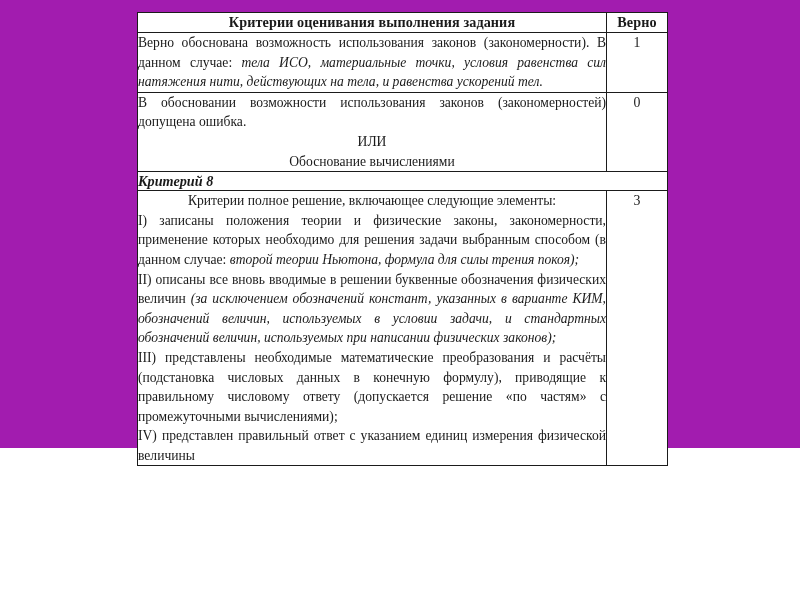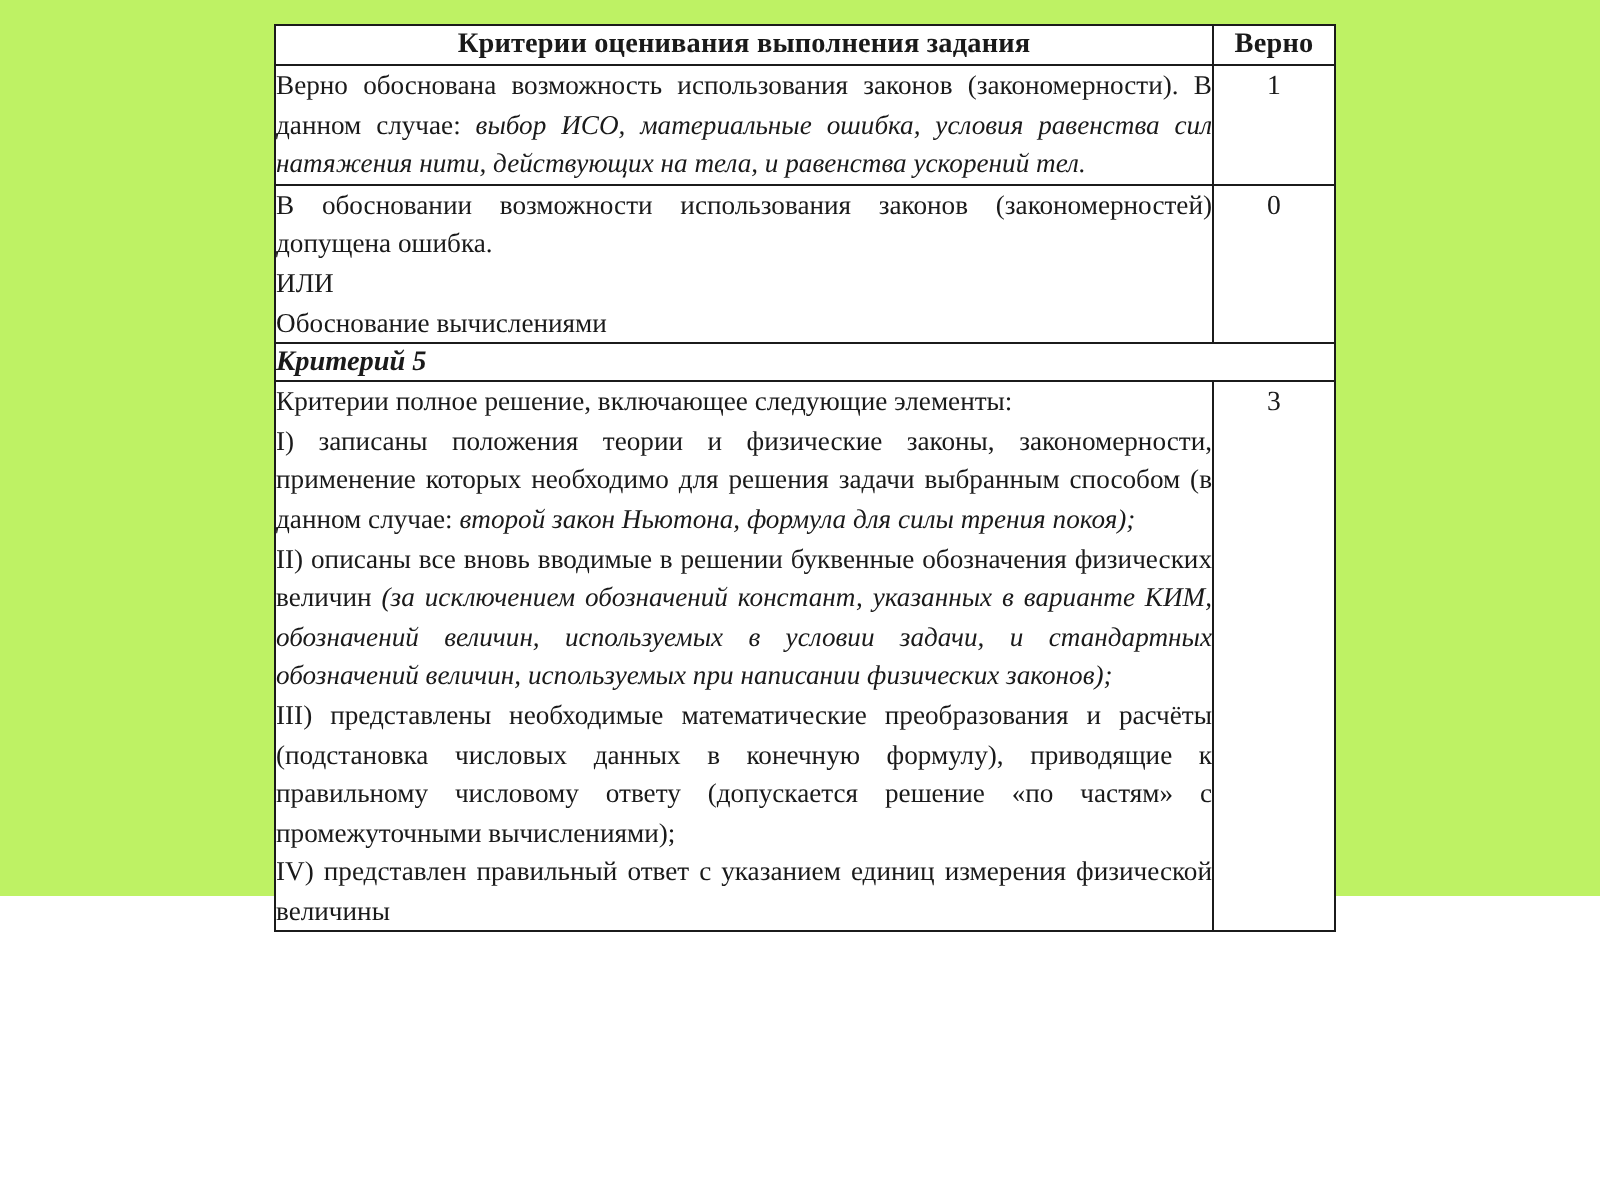--- a/index.html
+++ b/index.html
@@ -15,21 +15,21 @@
     color: #1a1a1a;
     position: relative;
   }
 
   #page {
     position: absolute;
     left: 0;
     top: 0;
     width: 800px;
     height: 448px;
-    background: #bef264;
+    background: #a21caf;
   }
 
   
   #criteria-table {
     position: absolute;
     left: 137px;
     top: 12px;
     width: 530px;
     border-collapse: collapse;
     table-layout: fixed;
@@ -73,21 +73,21 @@
     text-align: justify;
     text-justify: inter-word;
     hyphens: none;
   }
   .body-cell p {
     margin: 0;
     text-align: justify;
     text-justify: inter-word;
   }
   .body-cell p.nojust {
-    text-align: left;
+    text-align: center;
   }
   .body-cell .it {
     font-style: italic;
   }
 
   
   .score-cell {
     text-align: center;
     font-size: 13.8px;
     line-height: 19.6px;
@@ -107,42 +107,42 @@
     <tbody>
 
       <tr>
         <th class="hdr-cell">Критерии оценивания выполнения задания</th>
         <th class="hdr-cell">Верно</th>
       </tr>
 
 
       <tr>
         <td class="body-cell">
-          <p><span>Верно обоснована возможность использования законов (закономерности). В данном случае: </span><span class="it">выбор ИСО, материальные ошибка, условия равенства сил натяжения нити, действующих на тела, и равенства ускорений тел.</span></p>
+          <p><span>Верно обоснована возможность использования законов (закономерности). В данном случае: </span><span class="it">тела ИСО, материальные точки, условия равенства сил натяжения нити, действующих на тела, и равенства ускорений тел.</span></p>
         </td>
         <td class="score-cell">1</td>
       </tr>
 
       <tr>
         <td class="body-cell">
           <p><span>В обосновании возможности использования законов (закономерностей) допущена ошибка.</span></p>
           <p class="nojust"><span>ИЛИ</span></p>
           <p class="nojust"><span>Обоснование вычислениями</span></p>
         </td>
         <td class="score-cell">0</td>
       </tr>
 
       <tr>
-        <td class="banner-cell" colspan="2">Критерий 5</td>
+        <td class="banner-cell" colspan="2">Критерий 8</td>
       </tr>
 
       <tr>
         <td class="body-cell">
           <p class="nojust"><span>Критерии полное решение, включающее следующие элементы:</span></p>
-          <p><span>I) записаны положения теории и физические законы, закономерности, применение которых необходимо для решения задачи выбранным способом (в данном случае: </span><span class="it">второй закон Ньютона, формула для силы трения покоя);</span></p>
+          <p><span>I) записаны положения теории и физические законы, закономерности, применение которых необходимо для решения задачи выбранным способом (в данном случае: </span><span class="it">второй теории Ньютона, формула для силы трения покоя);</span></p>
           <p><span>II) описаны все вновь вводимые в решении буквенные обозначения физических величин </span><span class="it">(за исключением обозначений констант, указанных в варианте КИМ, обозначений величин, используемых в условии задачи, и стандартных обозначений величин, используемых при написании физических законов);</span></p>
           <p><span>III) представлены необходимые математические преобразования и расчёты (подстановка числовых данных в конечную формулу), приводящие к правильному числовому ответу (допускается решение «по частям» с промежуточными вычислениями);</span></p>
           <p><span>IV) представлен правильный ответ с указанием единиц измерения физической величины</span></p>
         </td>
         <td class="score-cell">3</td>
       </tr>
 
     </tbody>
   </table>
 

